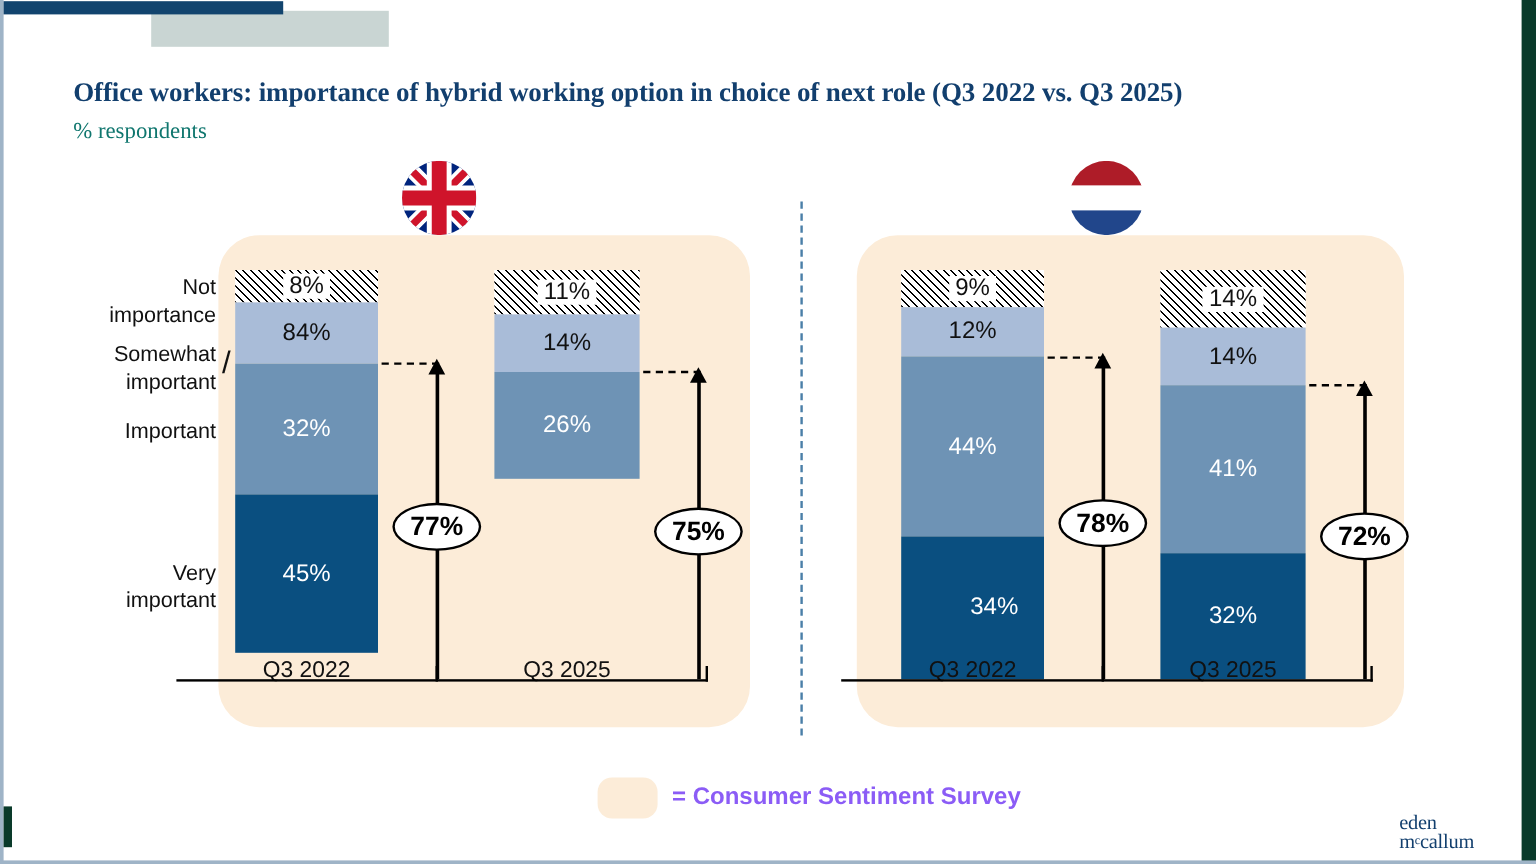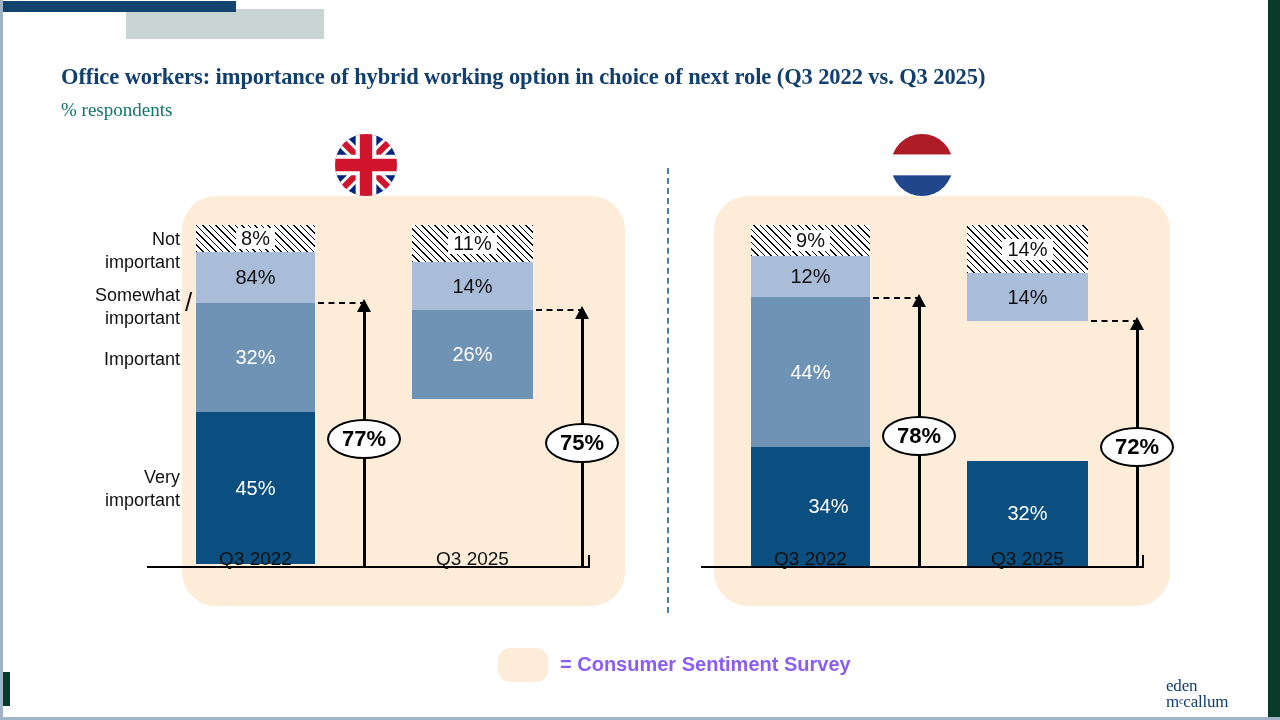--- a/index.html
+++ b/index.html
@@ -197,39 +197,39 @@
       <rect width="60" height="20" y="40" fill="#21468b"></rect>
     </svg>
   </div>
 
   <div class="divider"></div>
 
   <div class="panel panel-uk"></div>
   <div class="panel panel-nl"></div>
 
   <div class="ycat" style="left:60px; top:228px; width:120px;">Not
-important</div>
+importance</div>
   <div class="ycat" style="left:60px; top:284px; width:120px;">Somewhat
 important</div>
   <div class="slash">/</div>
   <div class="ycat" style="left:60px; top:348px; width:120px;">Important</div>
   <div class="ycat" style="left:60px; top:466px; width:120px;">Very
 important</div>
 
   <div class="bar" style="left:196px; top:225px; width:119px; height:341px;">
     <div class="seg seg-not" style="top:0px;   height:27px;">
       <span class="lbl">8%</span>
     </div>
     <div class="seg seg-somewhat" style="top:27px;  height:51px;">
       <span>84%</span>
     </div>
     <div class="seg seg-important" style="top:78px;  height:109px;">
       <span>32%</span>
     </div>
-    <div class="seg seg-very" style="top:187px; height:152px;">
+    <div class="seg seg-very" style="top:187px; height:132px;">
       <span>45%</span>
     </div>
   </div>
   <div class="arrow-dash" style="left:318px; top:302px; width:48px;"></div>
   <div class="arrow-shaft" style="left:363px; top:310px; height:256px;"></div>
   <div class="arrow-head" style="left:357px; top:299px;"></div>
   <div class="oval" style="left:327px; top:419px;">77%</div>
   <div class="cat-label" style="left:196px; top:548px; width:119px; top:548px;">Q3 2022</div>
 
   <div class="bar" style="left:412px; top:225px; width:121px; height:341px;">
@@ -273,20 +273,23 @@
   <div class="oval" style="left:882px; top:416px;">78%</div>
   <div class="cat-label" style="left:751px; top:548px; width:119px;">Q3 2022</div>
 
   <div class="bar" style="left:967px; top:225px; width:121px; height:341px;">
     <div class="seg seg-not" style="top:0px;   height:48px;">
       <span class="lbl">14%</span>
     </div>
     <div class="seg seg-somewhat" style="top:48px;  height:48px;">
       <span>14%</span>
     </div>
+    <div class="seg seg-important" style="top:96px;  height:140px;">
+      <span>41%</span>
+    </div>
     <div class="seg seg-very" style="top:236px; height:105px;">
       <span>32%</span>
     </div>
   </div>
   <div class="arrow-dash" style="left:1091px; top:320px; width:48px;"></div>
   <div class="arrow-shaft" style="left:1136px; top:328px; height:238px;"></div>
   <div class="arrow-head" style="left:1130px; top:317px;"></div>
   <div class="oval" style="left:1100px; top:427px;">72%</div>
   <div class="cat-label" style="left:967px; top:548px; width:121px;">Q3 2025</div>
 

